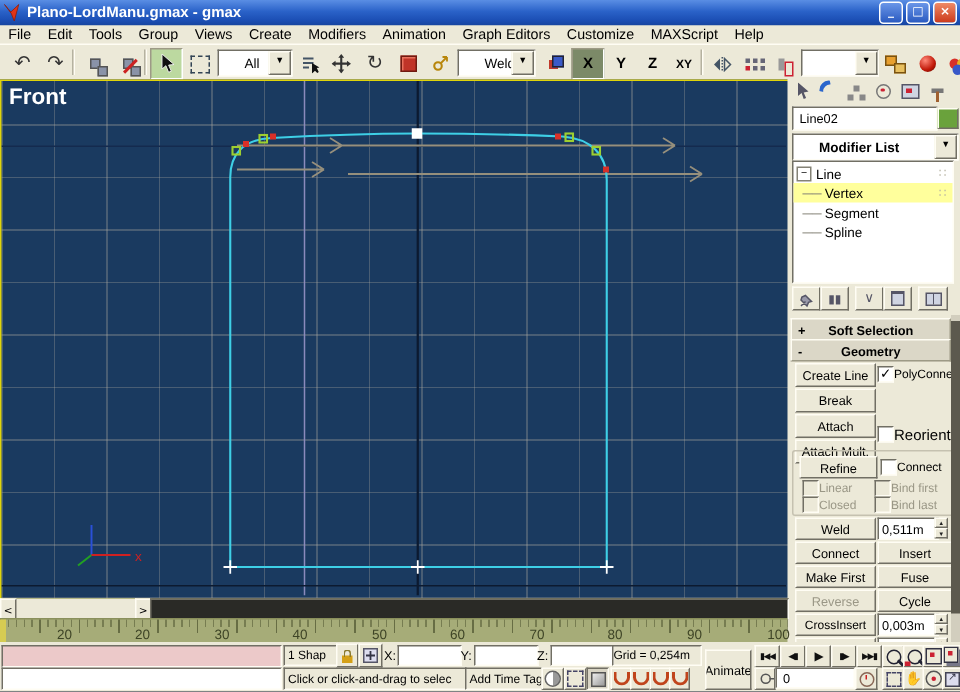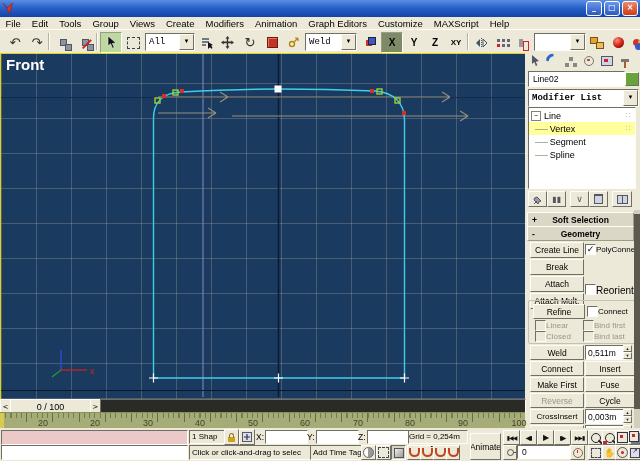--- a/index.html
+++ b/index.html
@@ -20,21 +20,21 @@
   .toolbar{left:0;top:29px;width:640px;height:23px;background:#ece9d8;
     border-top:1px solid #fffdf4;border-bottom:1px solid #aca899;}
   .tb{position:absolute;top:2px;width:20px;height:19px;display:flex;align-items:center;justify-content:center;
     border:1px solid transparent;}
   .tb.pressed{border-color:#9d9a86 #fff #fff #9d9a86;background:#bcd9a0;}
   .tb.pressedx{border-color:#9d9a86 #fff #fff #9d9a86;background:#7c8a68;}
   .g{font-family:"DejaVu Sans",sans-serif;}
   .sep{position:absolute;top:3px;width:0;height:17px;border-left:1px solid #b5b2a0;border-right:1px solid #fffdf4;}
   .combo{position:absolute;top:3px;height:16px;background:#fff;border:1px solid;border-color:#716f64 #fffdf4 #fffdf4 #716f64;
     display:flex;align-items:center;font-size:9px;}
-  .combo .txt{flex:1;padding-left:3px;overflow:hidden;white-space:nowrap;font-family:Liberation Mono, monospace;}
+  .combo .txt{flex:1;padding-left:17px;overflow:hidden;white-space:nowrap;}
   .combo .arr{width:13px;height:14px;background:#ece9d8;border:1px solid;border-color:#fffdf4 #716f64 #716f64 #fffdf4;
     font-size:6px;text-align:center;line-height:13px;}
   .sk{border:1px solid;border-color:#716f64 #fffdf4 #fffdf4 #716f64;}
   .btn{position:absolute;border:1px solid;border-color:#fffdf4 #716f64 #716f64 #fffdf4;background:#ece9d8;
     display:flex;align-items:center;justify-content:center;font-size:8.5px;white-space:nowrap;overflow:hidden;}
   .btn.dis{color:#9a9786;}
   .fld{position:absolute;background:#fff;border:1px solid;border-color:#716f64 #fffdf4 #fffdf4 #716f64;
     font-size:8.5px;display:flex;align-items:center;padding-left:2px;overflow:hidden;white-space:nowrap;}
   input.raw{border:none;outline:none;width:100%;height:100%;font:8.5px "Liberation Sans",sans-serif;padding:0 0 0 2px;background:transparent;}
   .spin{position:absolute;width:9px;height:14px;display:flex;flex-direction:column;}
@@ -120,20 +120,21 @@
 </style>
 </head>
 <body>
 
 <div id="app">
 
   <div class="abs titlebar">
     <svg width="13" height="13" style="margin:0 3px 0 2px">
         <path d="M1 1l4.2 5L10.5 1 7.5 12 5.5 7z" fill="#e03418" stroke="#8c1c08" stroke-width=".5"></path>
       </svg>
+    <span>Plano-LordManu.gmax - gmax</span>
     <span style="flex:1"></span>
     <span class="winbtn"><span>_</span></span>
     <span class="winbtn"><span>□</span></span>
     <span class="winbtn close" style="margin-right:2px"><span>×</span></span>
   </div>
 
   <div class="abs menubar">
     <span>File</span>
     <span>Edit</span>
     <span>Tools</span>
@@ -455,23 +456,20 @@
 
     <div class="abs" style="left:109px;top:158px;width:6px;height:227px;background:#d2cebe">
       <div class="abs" style="left:0;top:4px;width:6px;height:195px;background:#5c594e"></div>
       </div>
   </div>
 
   <div class="abs" style="left:0;top:399px;width:525px;height:13px;background:#ece9d8">
     <div class="btn" style="left:0;top:0;width:9px;height:13px">
         <span class="g" style="font-size:7px">&lt;</span>
       </div>
-    <div class="btn" style="left:10px;top:0;width:79px;height:13px;font-size:9px">
-        <span>0 / 100</span>
-      </div>
     <div class="btn" style="left:90px;top:0;width:9px;height:13px">
         <span class="g" style="font-size:7px">&gt;</span>
       </div>
     <div class="abs sk" style="left:100px;top:0;width:424px;height:12px;background:#2a2a26"></div>
   </div>
 
   <div class="abs ruler">
     <div class="abs" style="left:0;top:0;width:4px;height:16px;background:#d6cc52"></div>
     <span style="left:29px">20</span>
     <span style="left:81px">20</span>

